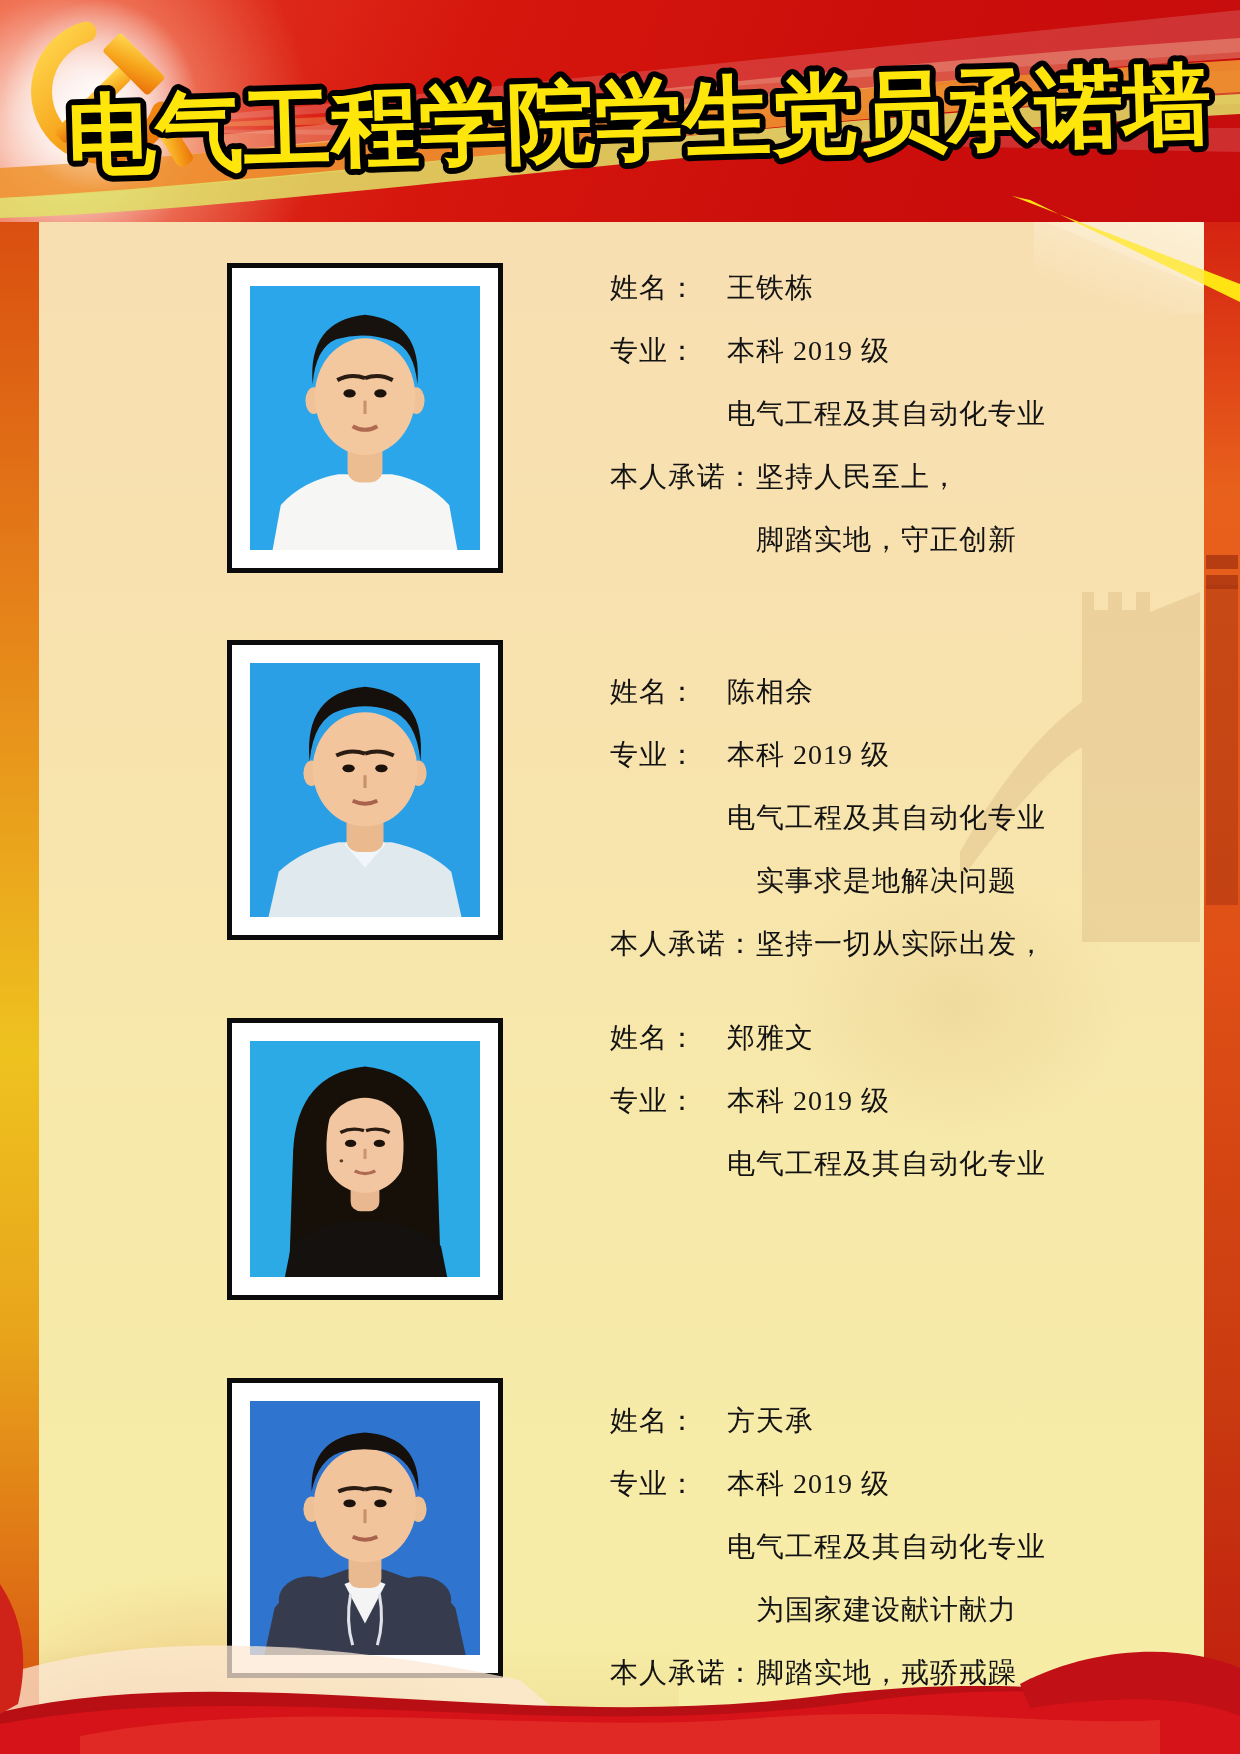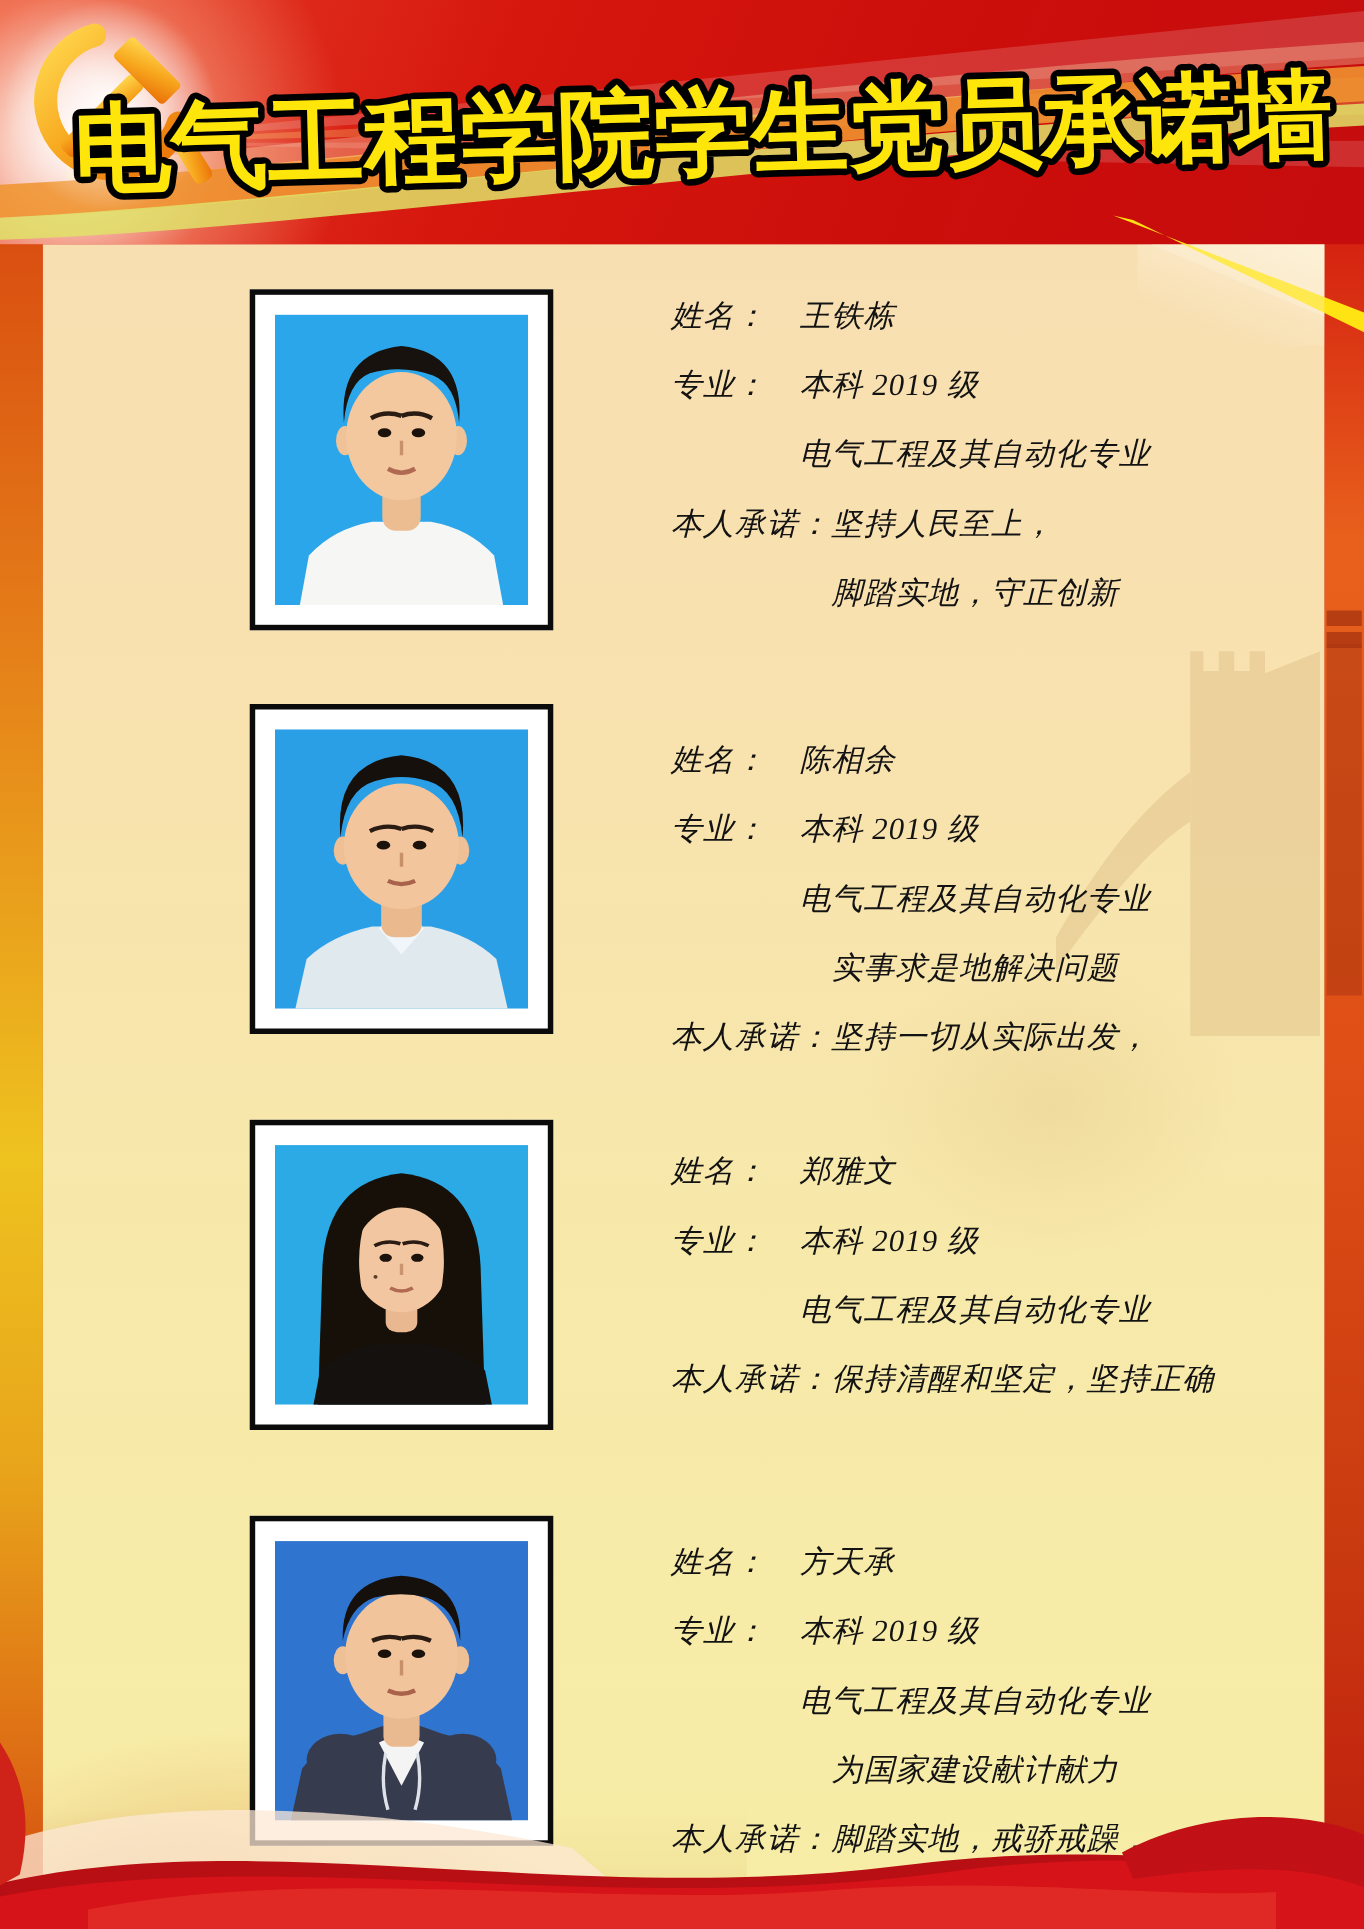--- a/index.html
+++ b/index.html
@@ -63,23 +63,23 @@
     position:absolute;left:227px;width:276px;background:#ffffff;
     border:5px solid #0b0b0b;box-sizing:border-box;margin:0;
   }
   .f1{top:263px;height:310px;}
   .f2{top:640px;height:300px;}
   .f3{top:1018px;height:282px;}
   .f4{top:1378px;height:300px;}
   .frame .avatar{position:absolute;left:18px;top:18px;width:230px;height:calc(100% - 36px);}
   .ptext{
     position:absolute;left:610px;width:575px;
-    font-size:28px;line-height:63px;color:#131313;letter-spacing:1px;font-style:italic;
-  }
-  .t1{top:256px;} .t2{top:660px;} .t3{top:1034px;} .t4{top:1389px;}
+    font-size:28px;line-height:63px;color:#131313;letter-spacing:1px;
+  }
+  .t1{top:256px;} .t2{top:660px;} .t3{top:1006px;} .t4{top:1389px;}
   .row{height:63px;white-space:nowrap;}
   .lbl3{display:inline-block;width:117px;}
   .lbl5{display:inline-block;width:146px;}
   .ind3{padding-left:117px;}
   .ind5{padding-left:146px;}
   
   .ribbon{position:absolute;left:0;bottom:0;width:1240px;height:170px;z-index:6;}
 </style>
 </head>
 <body>
@@ -214,21 +214,20 @@
         <ellipse cx="126" cy="112" rx="5.5" ry="4" fill="#1c120c"></ellipse>
         <path d="M112,118 v11" stroke="rgba(170,110,70,0.55)" stroke-width="3"></path>
         <circle cx="89" cy="131" r="1.8" fill="#5a3b28"></circle>
         <path d="M102,142 q10,6 20,0" stroke="#b06a52" stroke-width="3.5" fill="none"></path>
       </svg>
     </figure>
     <div class="ptext t3">
       <div class="row"><span class="lbl3">姓名：</span><span>郑雅文</span></div>
       <div class="row"><span class="lbl3">专业：</span><span>本科 2019 级</span></div>
       <div class="row ind3">电气工程及其自动化专业</div>
-      <div class="row"><span class="lbl5">本人承诺：</span><span>保持清醒和坚定，坚持正确</span></div>
     </div>
   </section>
 
   <section class="profile">
     <figure class="frame f4" aria-label="male student ID photo, short black hair, dark hoodie over white tee, blue background">
       <svg class="avatar" viewBox="0 0 224 258" preserveAspectRatio="none">
         <rect x="0" y="0" width="224" height="258" fill="#2f74cf"></rect>
         <ellipse cx="58" cy="202" rx="30" ry="24" fill="#363c4e"></ellipse>
         <ellipse cx="166" cy="202" rx="30" ry="24" fill="#363c4e"></ellipse>
         <path d="M14,258 L24,210 Q42,186 76,178 L92,172 Q112,164 132,172 L148,178 Q182,186 200,210 L210,258 Z" fill="#363c4e"></path>

